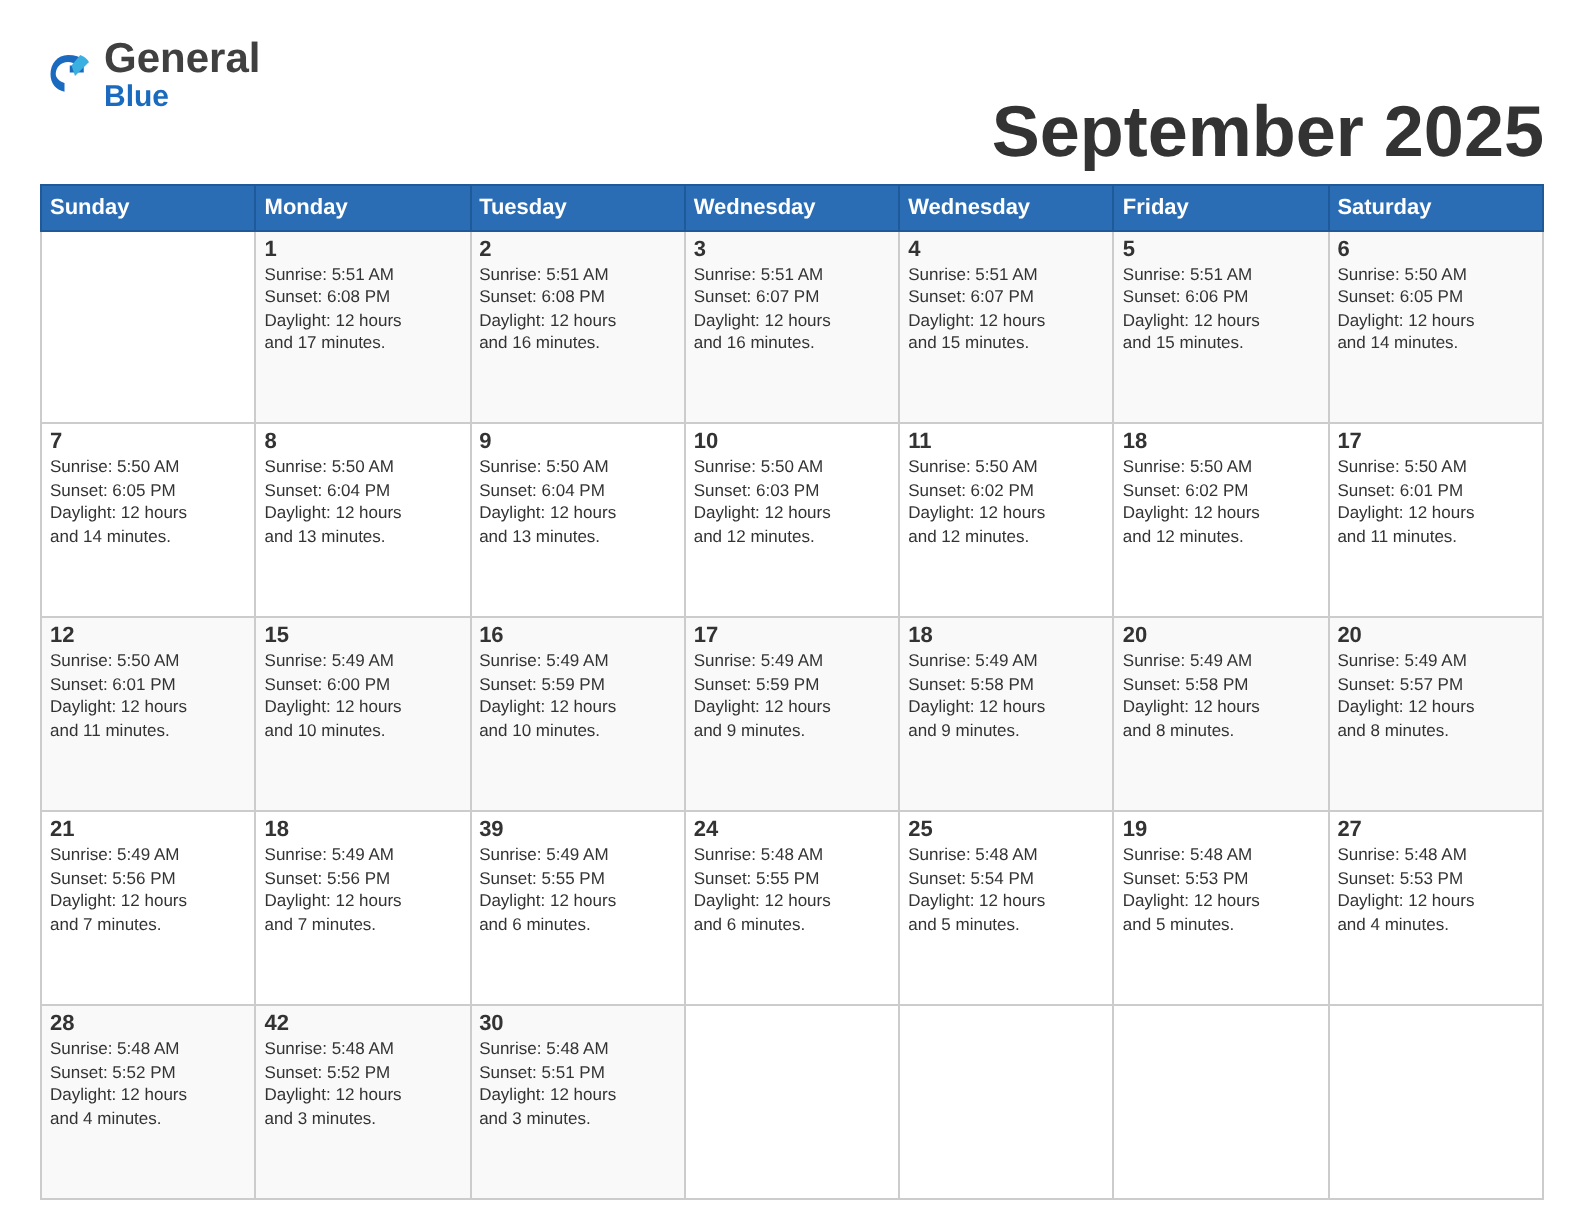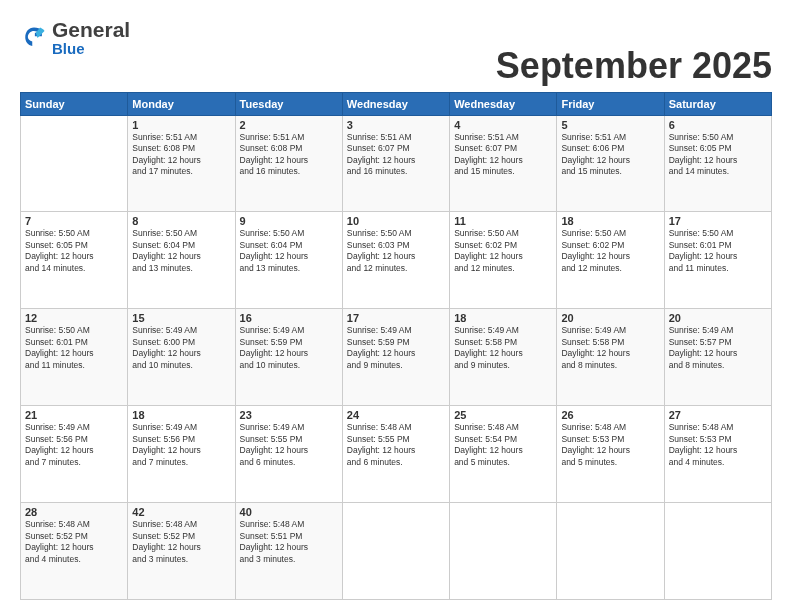--- a/index.html
+++ b/index.html
@@ -296,42 +296,42 @@
 and 7 minutes.</div>
           </td>
           <td>
             <span class="day-number">18</span>
             <div class="day-info" style="white-space: pre-line;">Sunrise: 5:49 AM
 Sunset: 5:56 PM
 Daylight: 12 hours
 and 7 minutes.</div>
           </td>
           <td>
-            <span class="day-number">23</span>
+            <span class="day-number">39</span>
             <div class="day-info" style="white-space: pre-line;">Sunrise: 5:49 AM
 Sunset: 5:55 PM
 Daylight: 12 hours
 and 6 minutes.</div>
           </td>
           <td>
             <span class="day-number">24</span>
             <div class="day-info" style="white-space: pre-line;">Sunrise: 5:48 AM
 Sunset: 5:55 PM
 Daylight: 12 hours
 and 6 minutes.</div>
           </td>
           <td>
             <span class="day-number">25</span>
             <div class="day-info" style="white-space: pre-line;">Sunrise: 5:48 AM
 Sunset: 5:54 PM
 Daylight: 12 hours
 and 5 minutes.</div>
           </td>
           <td>
-            <span class="day-number">26</span>
+            <span class="day-number">19</span>
             <div class="day-info" style="white-space: pre-line;">Sunrise: 5:48 AM
 Sunset: 5:53 PM
 Daylight: 12 hours
 and 5 minutes.</div>
           </td>
           <td>
             <span class="day-number">27</span>
             <div class="day-info" style="white-space: pre-line;">Sunrise: 5:48 AM
 Sunset: 5:53 PM
 Daylight: 12 hours
@@ -347,21 +347,21 @@
 and 4 minutes.</div>
           </td>
           <td>
             <span class="day-number">42</span>
             <div class="day-info" style="white-space: pre-line;">Sunrise: 5:48 AM
 Sunset: 5:52 PM
 Daylight: 12 hours
 and 3 minutes.</div>
           </td>
           <td>
-            <span class="day-number">40</span>
+            <span class="day-number">30</span>
             <div class="day-info" style="white-space: pre-line;">Sunrise: 5:48 AM
 Sunset: 5:51 PM
 Daylight: 12 hours
 and 3 minutes.</div>
           </td>
           <td class="empty-cell"></td>
           <td class="empty-cell"></td>
           <td class="empty-cell"></td>
           <td class="empty-cell"></td>
         </tr>

